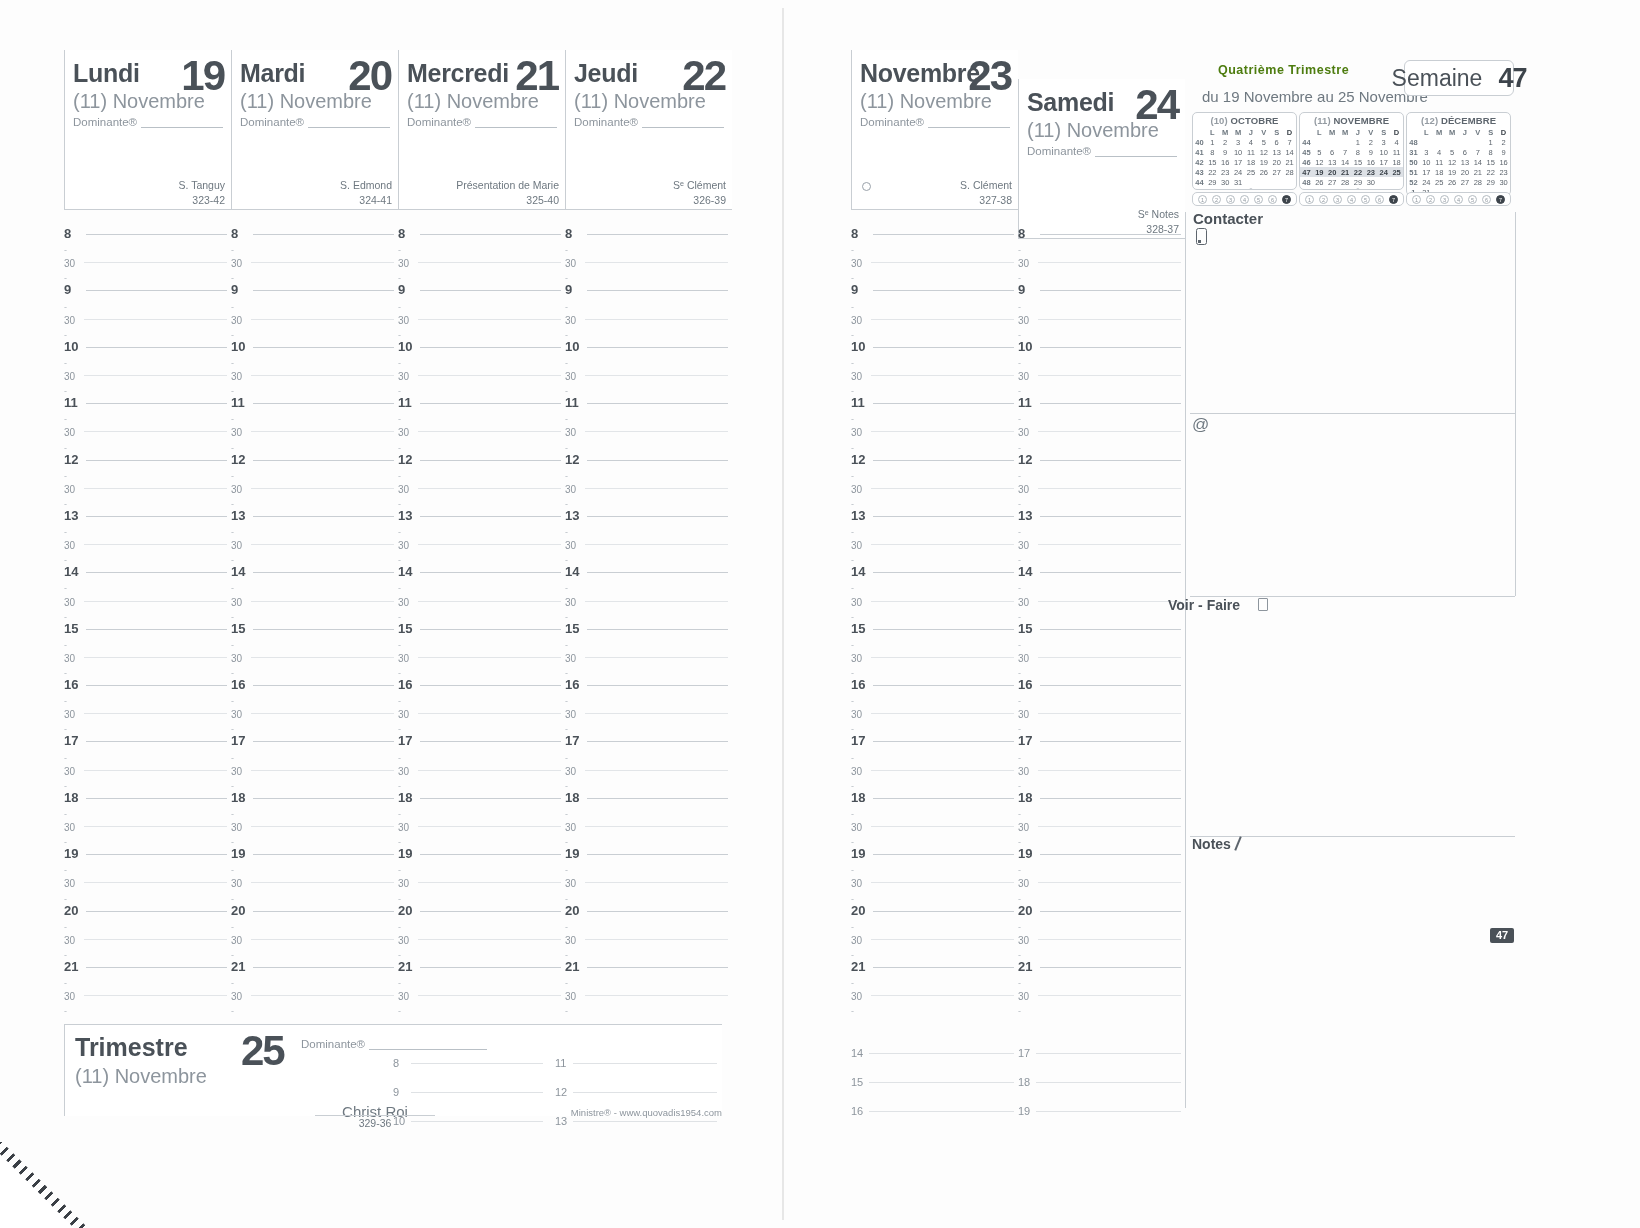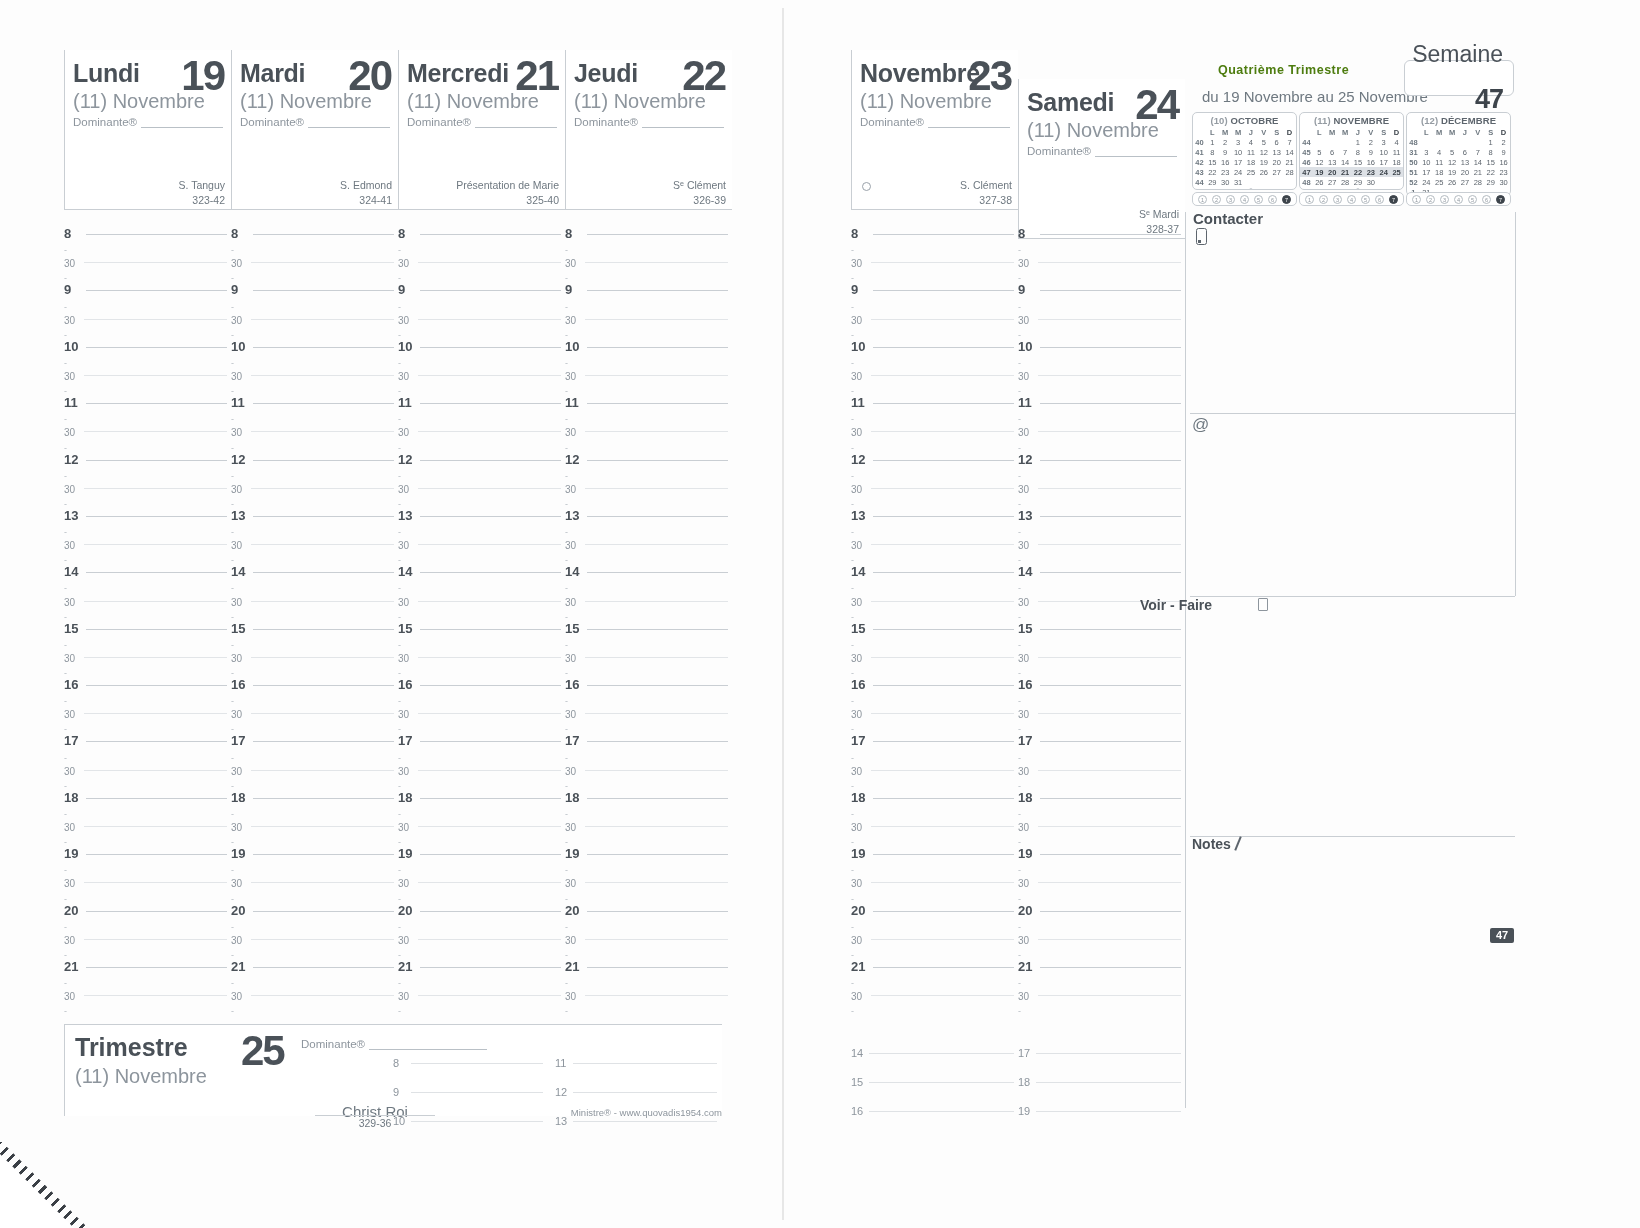--- a/index.html
+++ b/index.html
@@ -149,22 +149,22 @@
   
   .quarter-title {
     position: absolute; font-size: 12.5px; font-weight: 700; color: #4d7c0f;
     letter-spacing: 0.5px; white-space: nowrap;
   }
   .quarter-range {
     position: absolute; font-size: 15px; color: #6e7880; white-space: nowrap;
   }
   .semaine-box {
     position: absolute; border: 1px solid #c9ced3; border-radius: 6px;
-    background: #fff; display: flex; align-items: flex-end; justify-content: center;
-    gap: 16px; padding: 0 10px; flex-direction: column;
+    background: #fff; display: flex; align-items: center; justify-content: center;
+    gap: 16px; padding: 0 10px;
   }
   .semaine-box .lbl { font-size: 23px; color: #4a5158; }
   .semaine-box .num { font-size: 27px; font-weight: 700; color: #3d444b; letter-spacing: -1px; }
 
   
   .minical {
     position: absolute; border: 1px solid #c9ced3; border-radius: 5px;
     background: #fff; overflow: hidden;
   }
   .minical .mtitle {
@@ -1254,21 +1254,21 @@
         <span class="daynums">327-38</span>
       </div>
       <div class="day-head" style="left: 1018px; top: 50px; width: 167px; margin-top: 29px;">
         <span class="dname">Samedi</span>
         <span class="dnum">24</span>
         <span class="dmonth">(11) Novembre</span>
         <span class="dom-row">
           <span class="lbl">Dominante®</span>
           <span class="rule"></span>
         </span>
-        <span class="saint">Sᵉ Mardi</span>
+        <span class="saint">Sᵉ Notes</span>
         <span class="daynums">328-37</span>
       </div>
     </div>
 
   <div id="right-hour-cols">
       <div class="hourcol" style="left: 851px; top: 221px; width: 163px;">
         <div class="hrow" style="height: 14.1px;">
           <span class="lab">8</span>
           <span class="line"></span>
         </div>
@@ -2010,21 +2010,21 @@
   <div class="side-div" style="left:1185px; top:212px; height:896px;"></div>
   <div class="vline-right" style="left:1515px; top:212px; height:384px;"></div>
 
   <div class="panel-label" style="left:1193px; top:210px;">Contacter</div>
   <div class="phone-icon" style="left:1196px; top:228px;"></div>
 
   <div class="panel-rule" style="left:1190px; top:413px; width:325px;"></div>
   <div class="at-icon" style="left:1192px; top:416px;">@</div>
 
   <div class="panel-rule" style="left:1190px; top:596px; width:325px;"></div>
-  <div class="panel-label" style="left:1140px; top:597px; font-size:14px;">Voir - Faire</div>
+  <div class="panel-label" style="left:1168px; top:597px; font-size:14px;">Voir - Faire</div>
   <div class="doc-icon" style="left:1258px; top:598px;"></div>
 
   <div class="panel-rule" style="left:1190px; top:836px; width:325px;"></div>
   <div class="panel-label" style="left:1192px; top:836px; font-size:14px;">Notes</div>
   <div class="pencil-icon" style="left:1237px; top:836px;"></div>
 
   <div class="week-tab" style="left:1490px; top:928px; width:24px; height:15px;">47</div>
 
   <div class="corner-fold">
     <div class="tri"></div>

